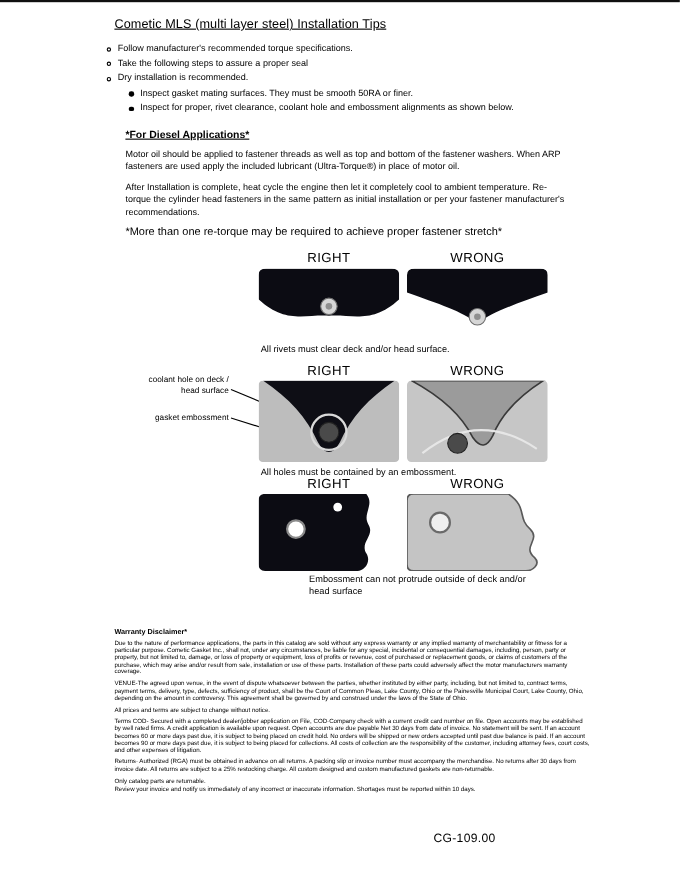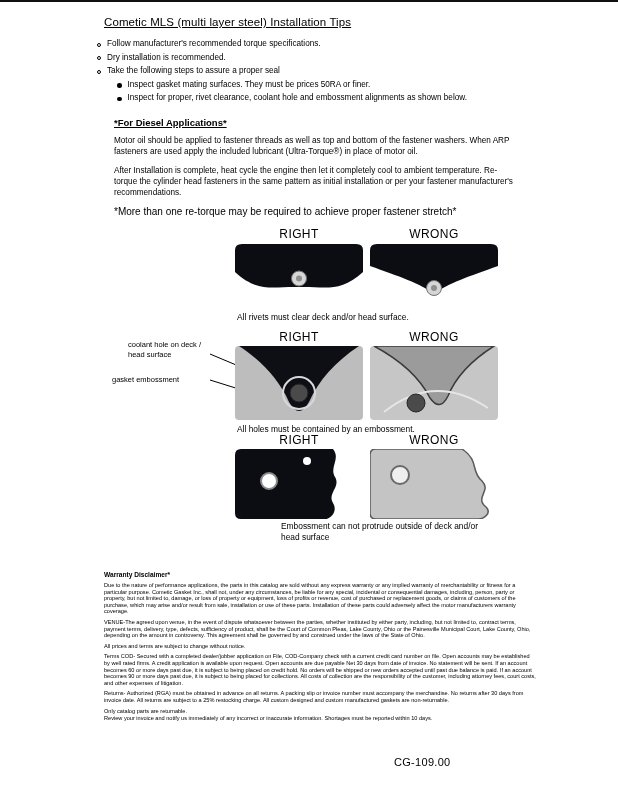--- a/index.html
+++ b/index.html
@@ -32,21 +32,21 @@
 
   .diesel { left:114px; top:117px; width:404px; }
   .diesel h2 { font-size:9.5px; font-weight:bold; margin-bottom:7px;text-decoration:underline; }
   .diesel p { font-size:8.2px; line-height:11px; margin-bottom:8px; }
   .diesel .note { font-size:10px; margin-top:2px; }
 
   .col-label { width:128px; text-align:center; font-size:12px; letter-spacing:0.4px; }
   .dimg { width:128px; overflow:hidden; }
   .caption { font-size:8.4px; line-height:10.5px; }
 
-  .ann { text-align:left; font-size:7.5px; line-height:9.5px; }
+  .ann { text-align:right; font-size:7.5px; line-height:9.5px; }
 
   .disclaimer { left:104px; top:571px; width:433px; }
   .disclaimer h3 { font-size:6.6px; font-weight:bold; margin-bottom:4px; }
   .disclaimer p { font-size:5.6px; line-height:6.6px; margin-bottom:4px; }
 
   .footer { left:394px; top:756px; font-size:11px; letter-spacing:0.3px; }
 </style>
 </head>
 <body>
 
@@ -54,29 +54,29 @@
 
 <h1 class="abs title">Cometic MLS (multi layer steel) Installation Tips</h1>
 
 <div class="abs tips">
   <div class="li l1">
     <span class="m1"></span>
     <span>Follow manufacturer's recommended torque specifications.</span>
   </div>
   <div class="li l1">
     <span class="m1"></span>
-    <span>Dry installation is recommended.</span>
+    <span>Take the following steps to assure a proper seal</span>
   </div>
   <div class="li l1">
     <span class="m1"></span>
-    <span>Take the following steps to assure a proper seal</span>
+    <span>Dry installation is recommended.</span>
   </div>
   <div class="li l2">
     <span class="m2"></span>
-    <span>Inspect gasket mating surfaces.  They must be prices 50RA or finer.</span>
+    <span>Inspect gasket mating surfaces.  They must be smooth 50RA or finer.</span>
   </div>
   <div class="li l2">
     <span class="m2"></span>
     <span>Inspect for proper, rivet clearance, coolant hole and embossment alignments as shown below.</span>
   </div>
 </div>
 
 <div class="abs diesel">
   <h2>*For Diesel Applications*</h2>
   <p>Motor oil should be applied to fastener threads as well as top and bottom of the fastener washers. When ARP fasteners are used apply the included lubricant (Ultra-Torque®) in place of motor oil.</p>

